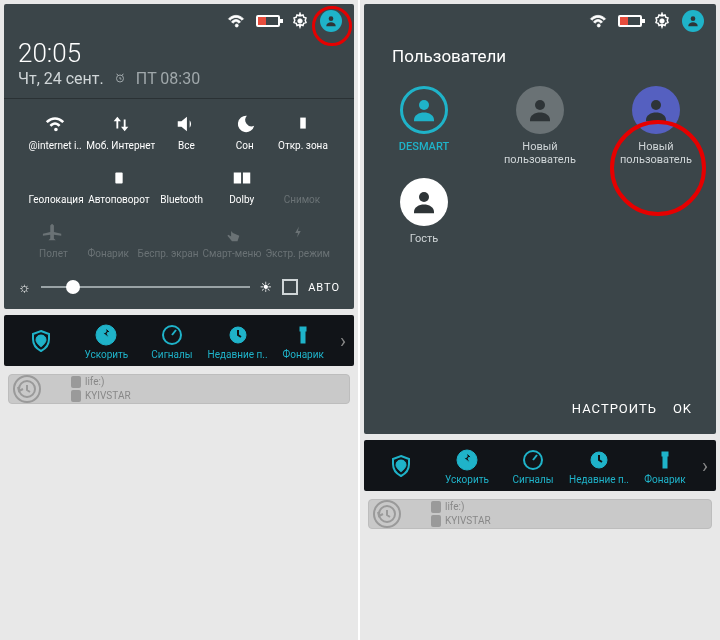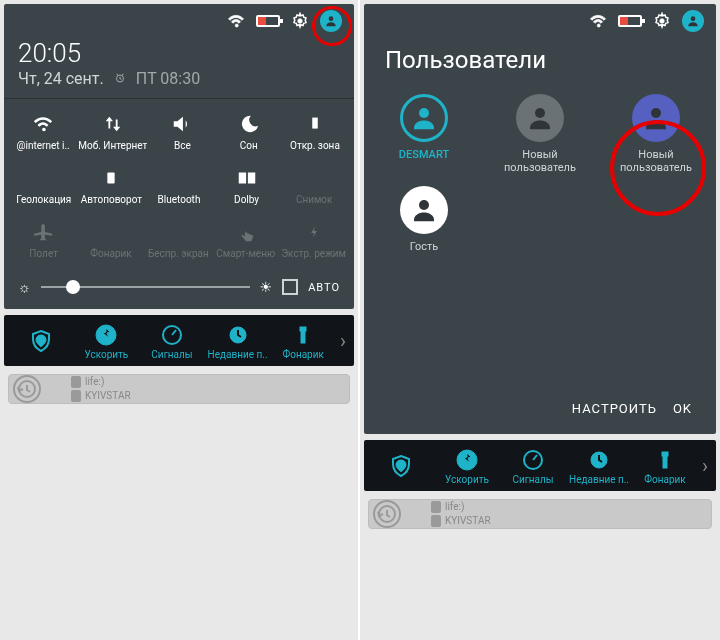--- a/index.html
+++ b/index.html
@@ -24,21 +24,21 @@
   .battery{width:24px;height:12px;border:2px solid #fff;border-radius:2px;position:relative}
   .battery:after{content:"";position:absolute;right:-5px;top:2px;width:3px;height:4px;background:#fff}
   .battery i{display:block;width:8px;height:100%;background:#e74c3c}
   .user-ic{width:22px;height:22px;border-radius:50%;background:var(--accent);display:flex;align-items:center;justify-content:center}
   .user-ic svg{width:14px;height:14px;fill:#2e3437}
   .circle-hl{position:absolute;border:3px solid #e60000;border-radius:50%;pointer-events:none}
   .clockrow{padding:4px 14px 10px}
   .clock{font-size:26px;font-weight:300}
   .date{font-size:16px;color:#d0d6d8;display:flex;align-items:center;gap:6px}
   .date .alarm{color:var(--muted)}
-  .tiles{background:var(--panel);padding:6px 6px 2px;border-top:1px solid #2a3134}
+  .tiles{background:var(--panel);padding:6px 22px 2px;border-top:1px solid #2a3134}
   .trow{display:flex}
   .tile{flex:1;text-align:center;padding:6px 2px 8px;color:#fff;font-size:10px}
   .tile.dim{color:var(--dim)}
   .tile .ti{height:26px;display:flex;align-items:center;justify-content:center;margin-bottom:3px}
   .tile .ti svg{width:22px;height:22px;fill:#fff}
   .tile.dim .ti svg{fill:var(--dim)}
   .tlabel{white-space:nowrap;overflow:hidden;text-overflow:ellipsis}
   .bright{display:flex;align-items:center;gap:10px;padding:10px 14px 14px}
   .bright .sun{font-size:14px;filter:brightness(2)}
   .slider{flex:1;height:2px;background:#9aa3a6;position:relative}
@@ -48,21 +48,21 @@
   .toolstrip{margin:6px 4px 0;background:#111418;border-radius:2px;display:flex;align-items:center;padding:6px 4px}
   .tsitem{flex:1;color:var(--accent);text-align:center;font-size:10px}
   .tsitem .ti{height:28px;display:flex;align-items:center;justify-content:center}
   .tsitem .ti svg{width:24px;height:24px;fill:var(--accent);stroke:var(--accent)}
   .tschev{color:#888;font-size:20px;padding:0 4px}
   .card{margin:8px 8px 0;background:var(--card);border:1px solid #bdbdbd;border-radius:4px;padding:0;display:flex;gap:30px}
   .card .cic{width:28px;height:28px;border:2px solid #9a9a9a;border-radius:50%;display:flex;align-items:center;justify-content:center;margin-left:4px}
   .card .sim{font-size:10px;color:#888;display:flex;align-items:center;gap:4px;line-height:14px}
   .card .sim:before{content:"";width:10px;height:12px;background:#9a9a9a;border-radius:2px}
   
-  .title{font-size:24px;padding:12px 21px 6px}
+  .title{font-size:17px;padding:12px 28px 6px}
   .users{padding:8px 2px}
   .urow{display:flex}
   .ucell{flex:1;text-align:center;padding:6px 4px;font-size:11px;color:#cfd5d7}
   .ucell.sel{color:var(--accent);font-weight:500}
   .uavatar{width:48px;height:48px;border-radius:50%;margin:0 auto 6px;display:flex;align-items:center;justify-content:center}
   .uavatar.on{border:3px solid var(--accent)}
   .uavatar.on svg{fill:var(--accent)}
   .uavatar.off{background:#6a7275}
   .uavatar.dk{background:#5560c0}
   .uavatar.wh{background:#fff}

